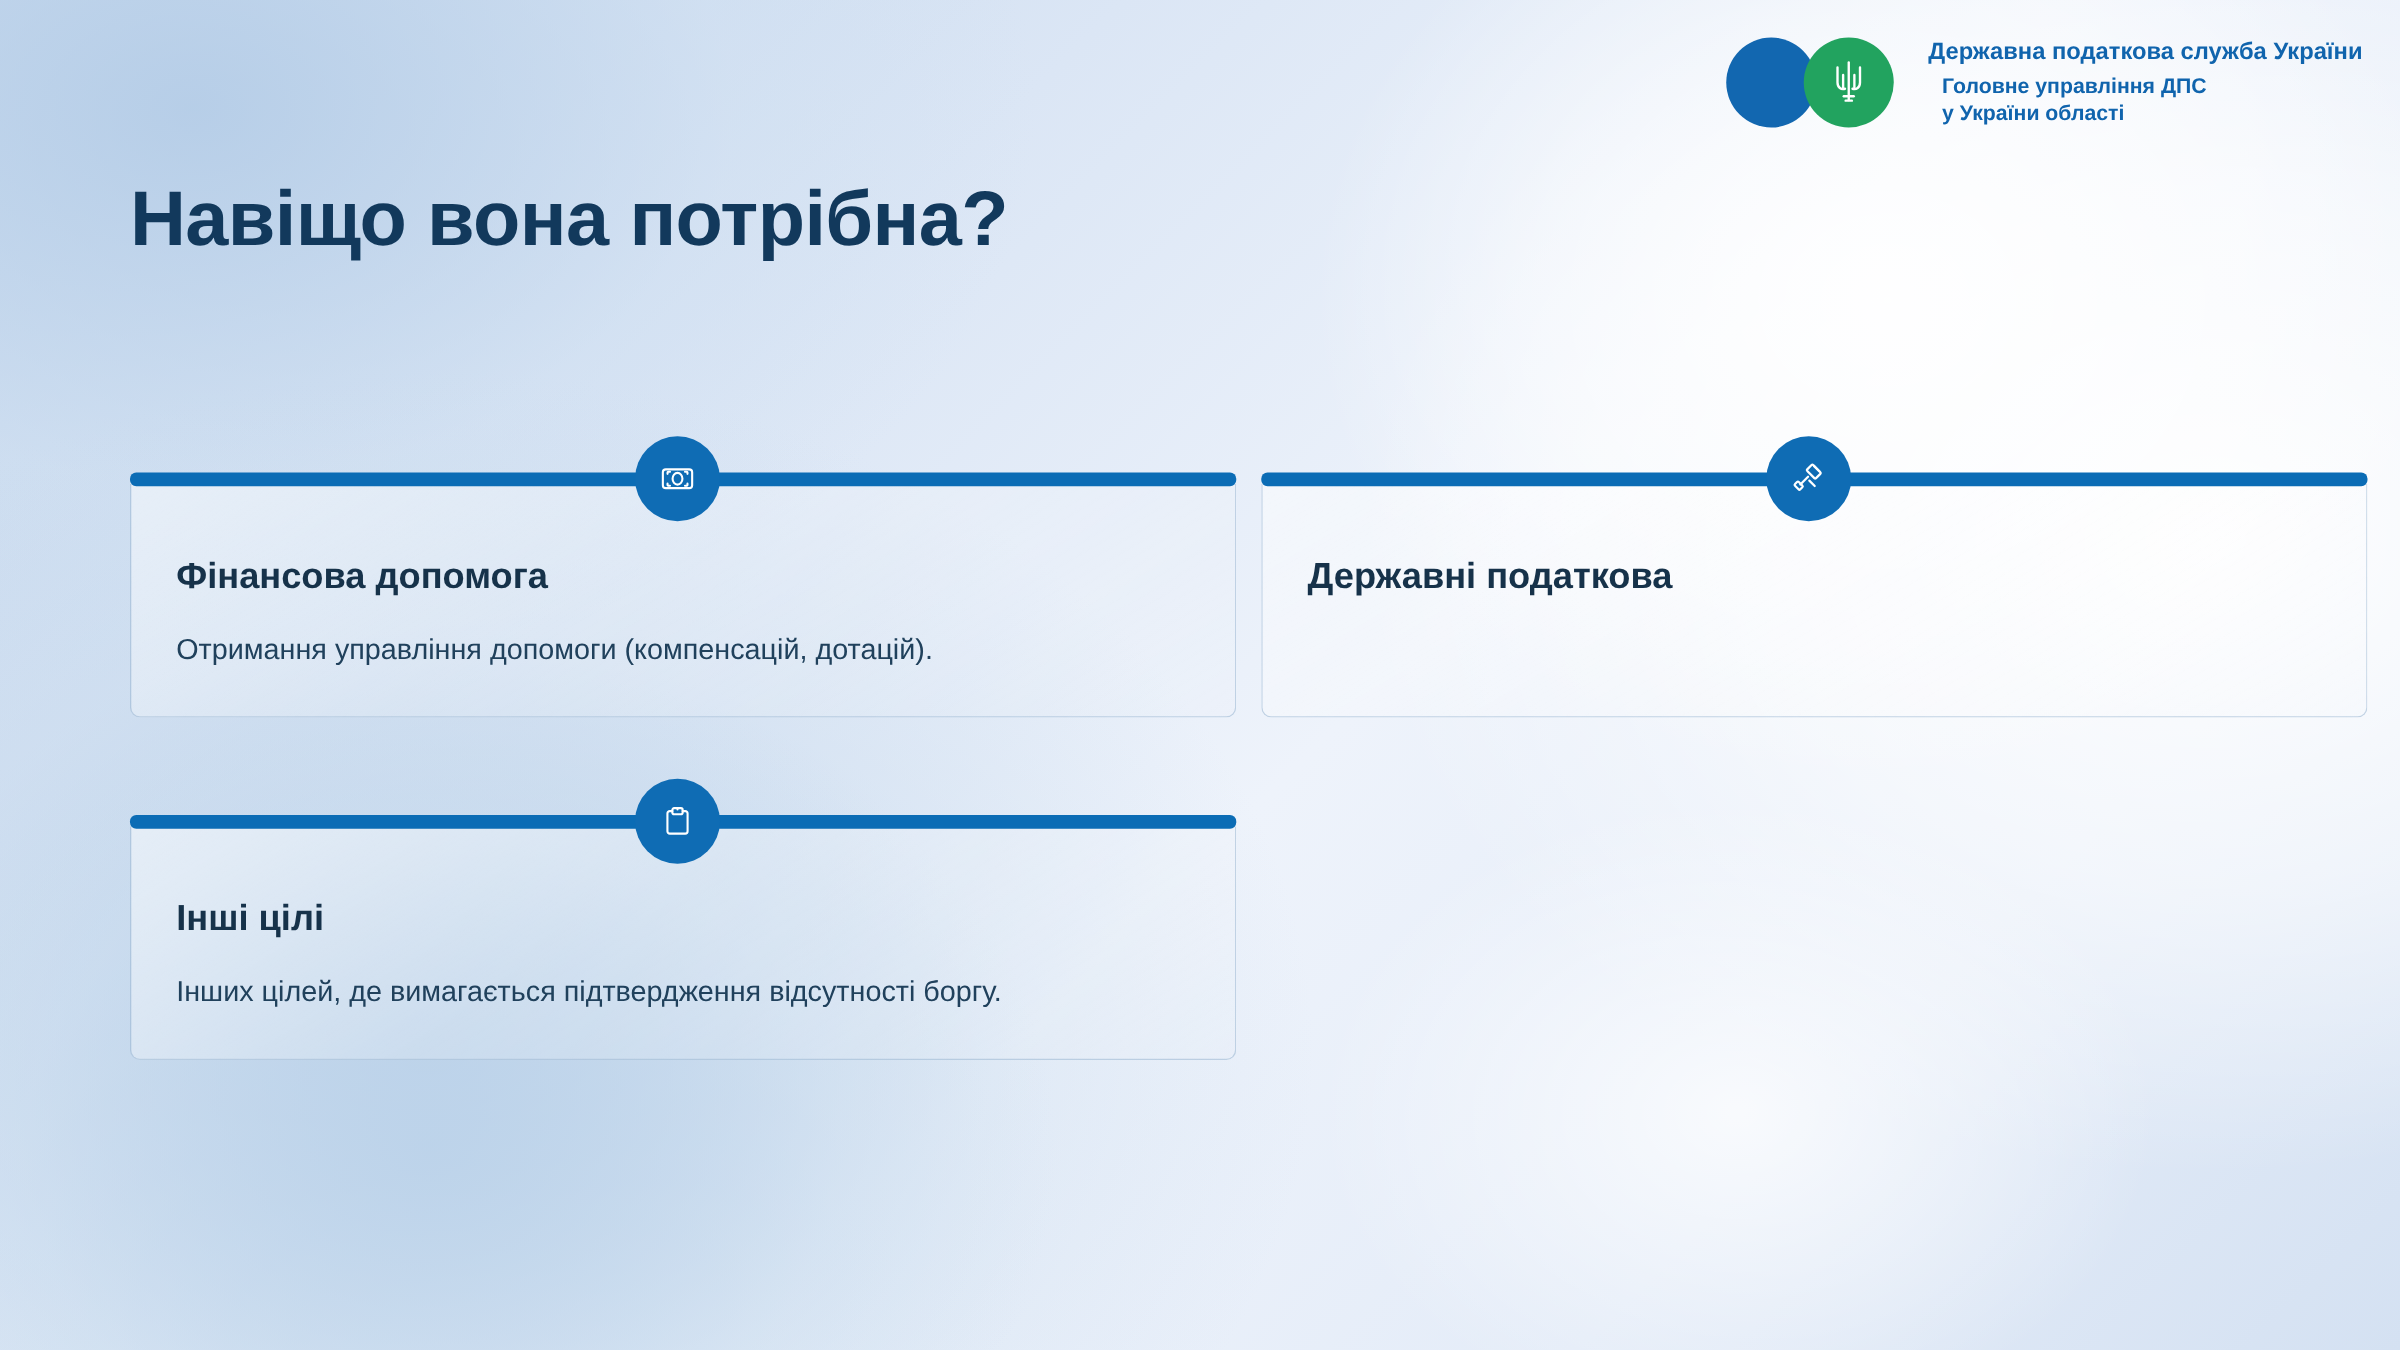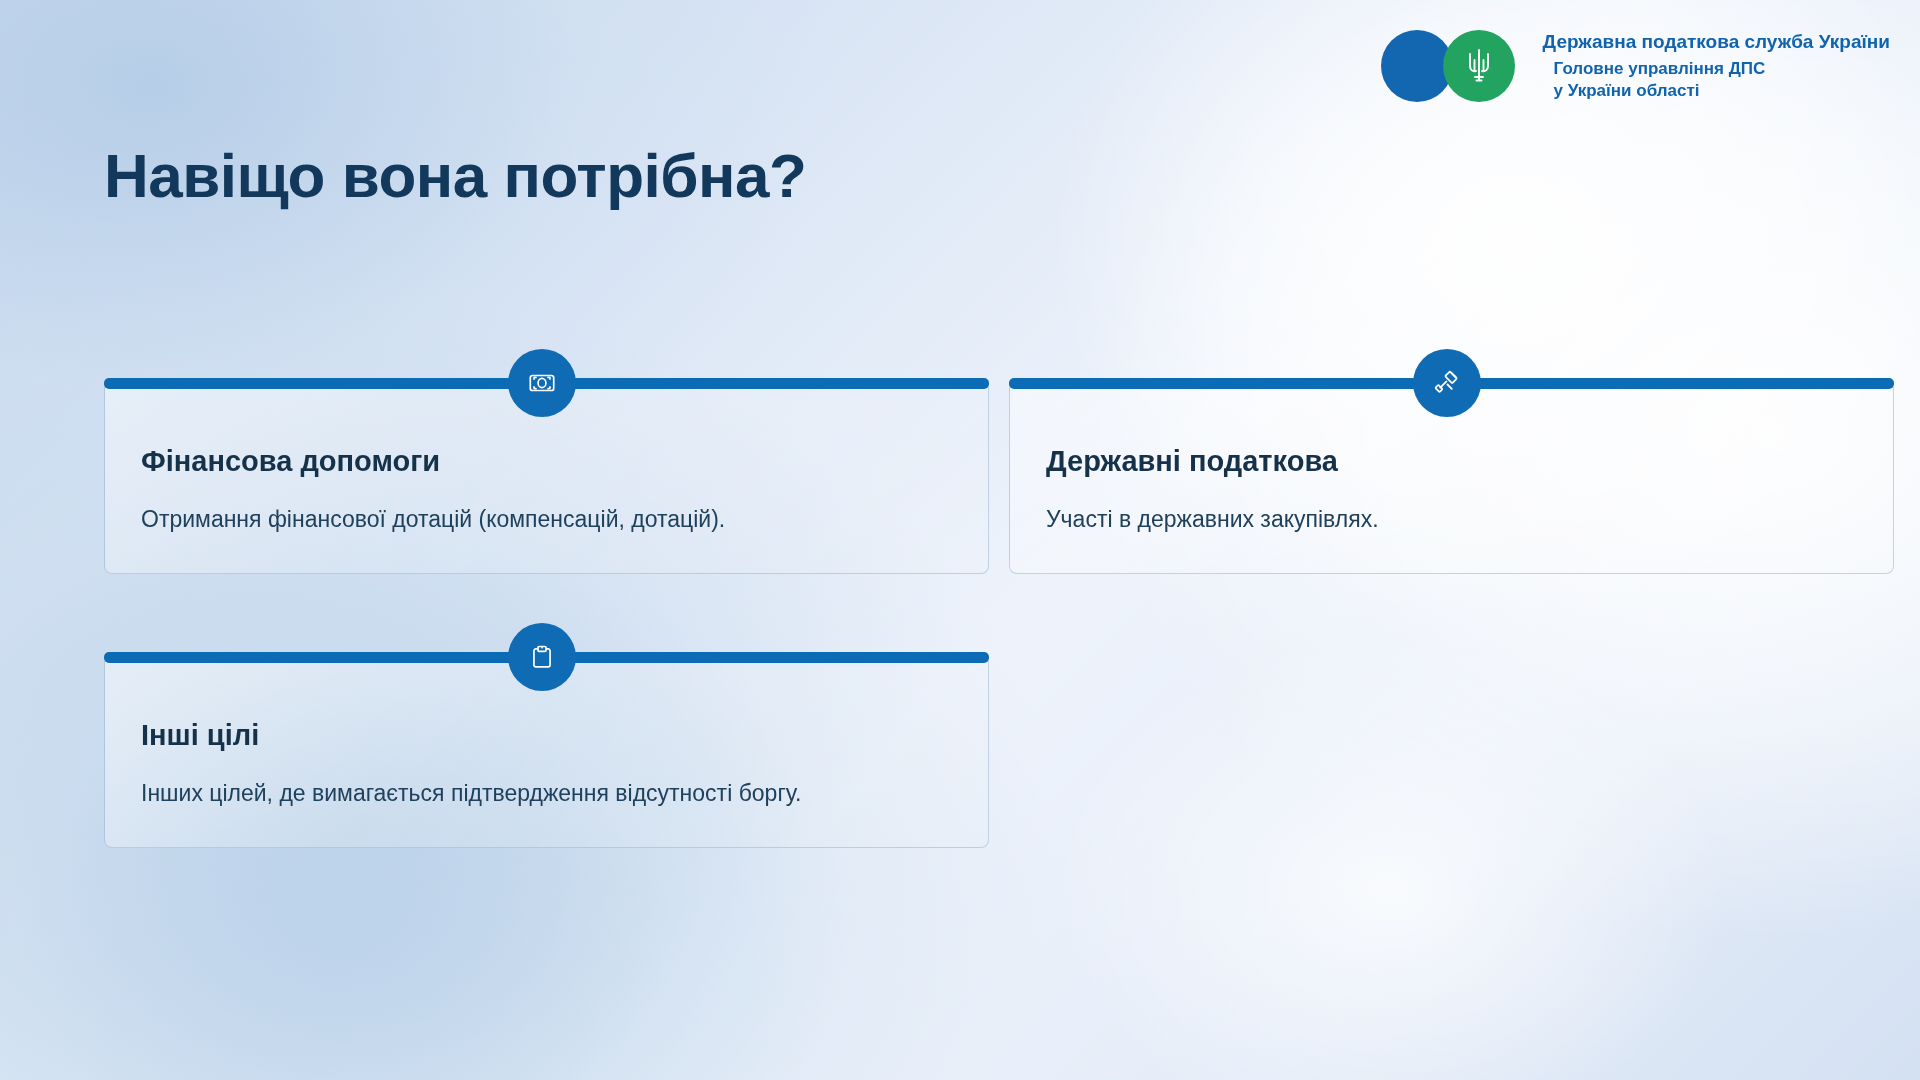--- a/index.html
+++ b/index.html
@@ -231,41 +231,40 @@
             <rect x="3.5" y="8" width="25" height="16" rx="2.5"></rect>
             <ellipse cx="16" cy="16" rx="4.2" ry="5"></ellipse>
             <path d="M7.5 11.8 L7.5 10.6 A0.6 0.6 0 0 1 8.1 10 L9.6 10"></path>
             <path d="M24.5 11.8 L24.5 10.6 A0.6 0.6 0 0 0 23.9 10 L22.4 10"></path>
             <path d="M7.5 20.2 L7.5 21.4 A0.6 0.6 0 0 0 8.1 22 L9.6 22"></path>
             <path d="M24.5 20.2 L24.5 21.4 A0.6 0.6 0 0 1 23.9 22 L22.4 22"></path>
           </g>
         </svg>
       </div>
       <div class="card-body">
-        <div class="card-title">Фінансова допомоги</div>
-        <div class="card-desc">Отримання фінансової дотацій (компенсацій, дотацій).</div>
+        <div class="card-title">Фінансова допомога</div>
+        <div class="card-desc">Отримання управління допомоги (компенсацій, дотацій).</div>
       </div>
     </div>
 
     <div class="card-wrap tall">
       <div class="card-bar"></div>
       <div class="card-icon">
         <svg width="30" height="30" viewBox="0 0 32 32">
           <g fill="none" stroke="#ffffff" stroke-width="1.9" stroke-linecap="round" stroke-linejoin="round">
             <rect x="15.0" y="6.3" width="10.6" height="7.2" rx="1" transform="rotate(45 20.3 9.9)"></rect>
             <path d="M15.4 14.3 L8.8 20.9"></path>
             <rect x="4.2" y="19.6" width="6.4" height="4.6" rx="1.1" transform="rotate(45 7.4 21.9)"></rect>
             <path d="M20.4 5.0 L25.0 9.6"></path>
             <path d="M16.5 17.6 L21.1 22.2"></path>
           </g>
         </svg>
       </div>
       <div class="card-body">
         <div class="card-title">Державні податкова</div>
-        <div class="card-desc">Участі в державних закупівлях.</div>
       </div>
     </div>
 
 
     <div class="card-wrap tall">
       <div class="card-bar"></div>
       <div class="card-icon">
         <svg width="30" height="30" viewBox="0 0 32 32">
           <g fill="none" stroke="#ffffff" stroke-width="1.8" stroke-linecap="round" stroke-linejoin="round">
             <path d="M11.6 7.4 L9.4 7.4 A2 2 0 0 0 7.4 9.4 L7.4 24.6 A2 2 0 0 0 9.4 26.6 L22.6 26.6 A2 2 0 0 0 24.6 24.6 L24.6 9.4 A2 2 0 0 0 22.6 7.4 L20.4 7.4"></path>

